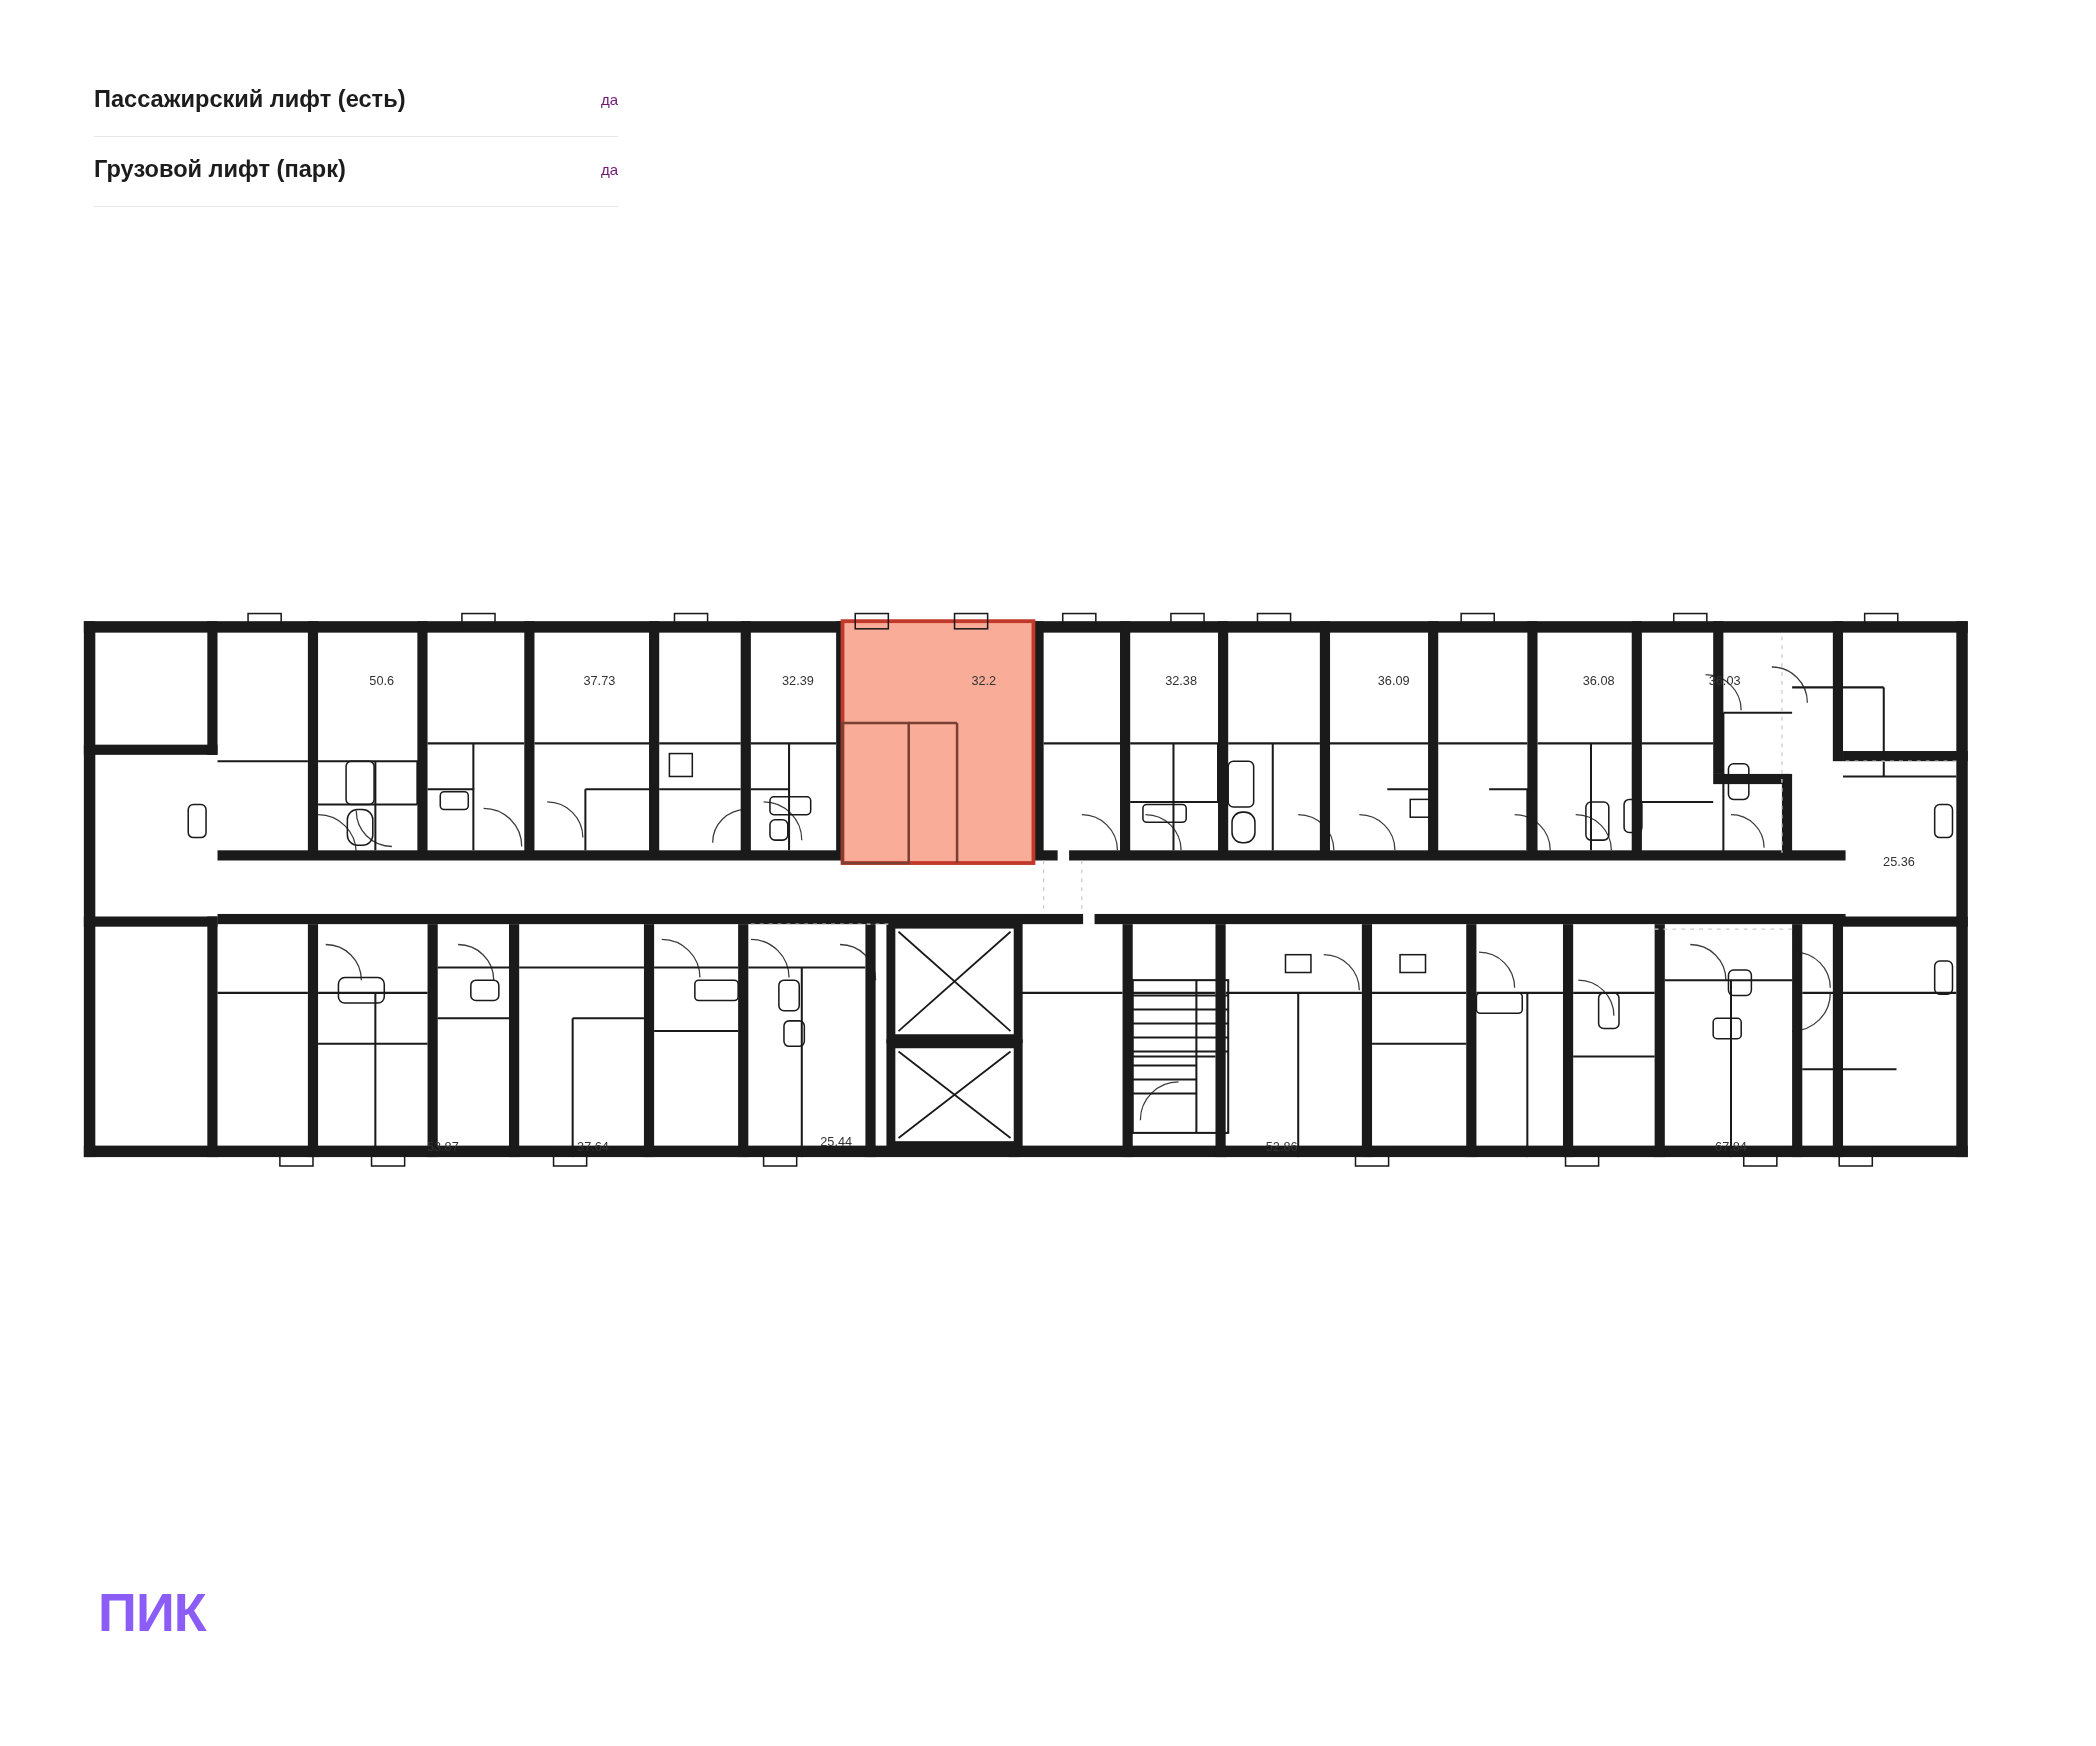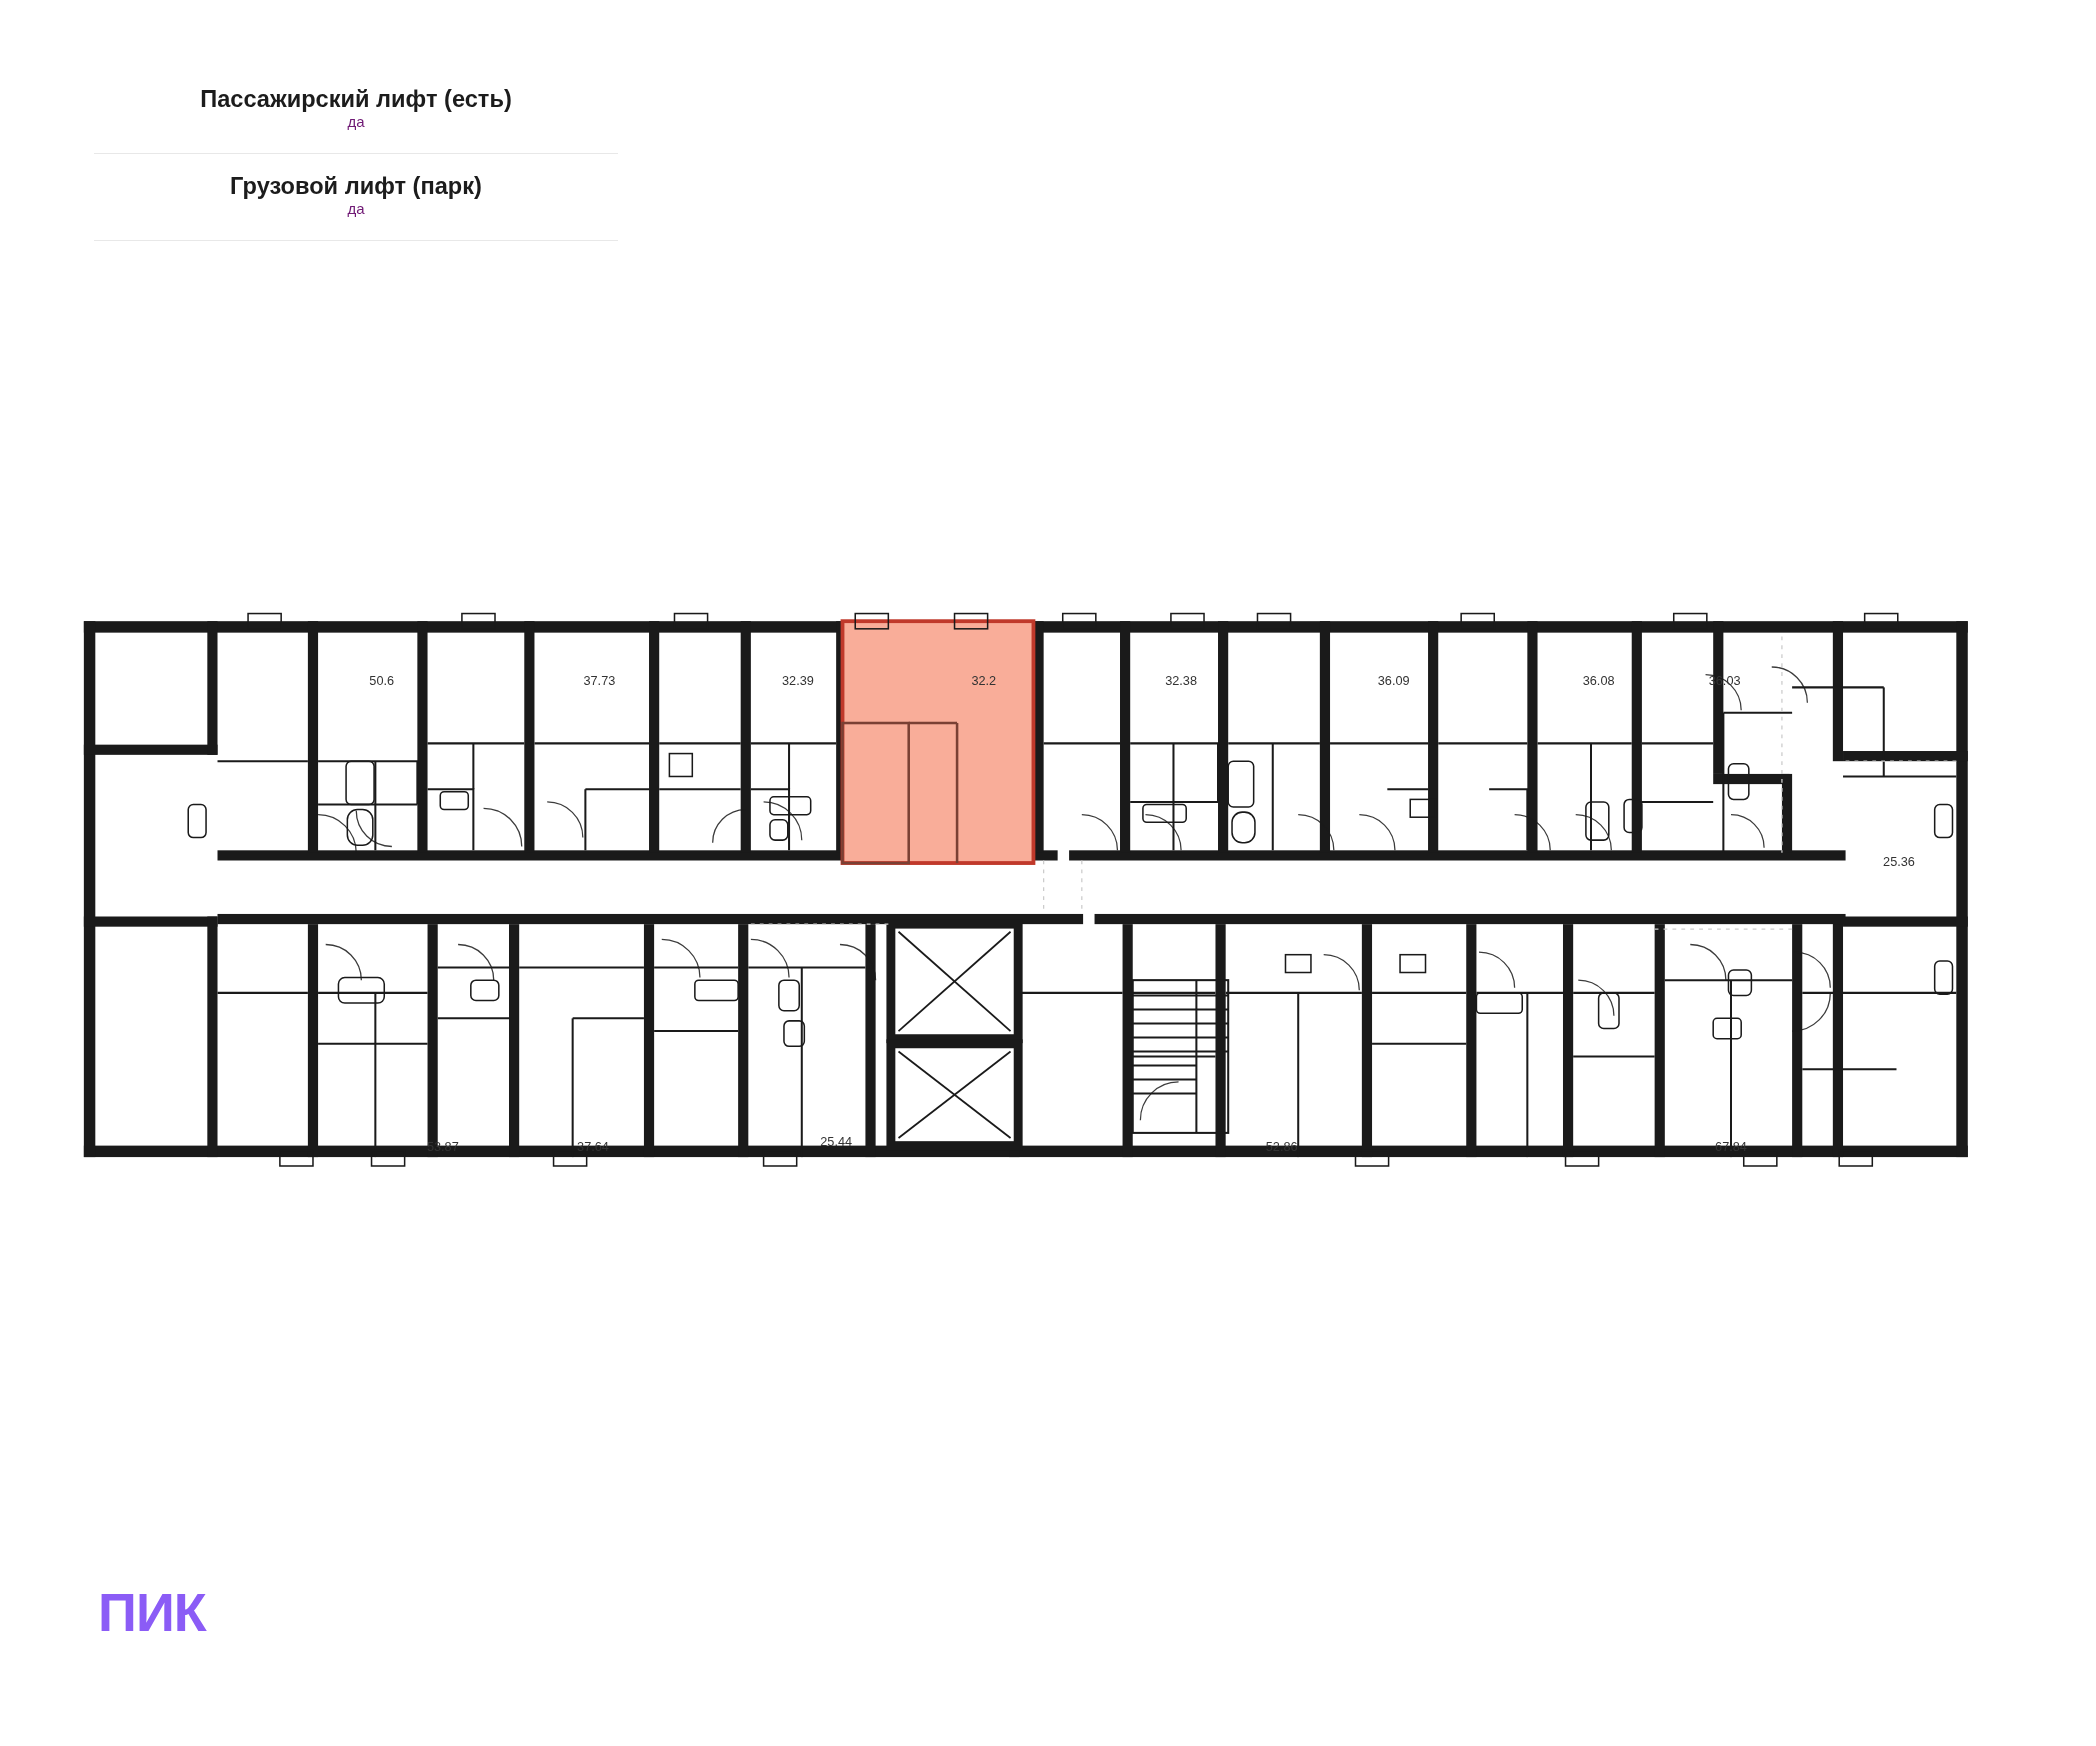--- a/index.html
+++ b/index.html
@@ -60,21 +60,20 @@
   .specs {
     width: 524px;
     margin-top: 1.7px;
   }
   .spec-row {
     display: flex;
     justify-content: space-between;
     align-items: center;
     padding: 19px 0 23px 0;
     border-bottom: 0.9px solid #e8e8e8;
-    flex-direction: column;
   }
   .spec-row:first-child {
     padding-top: 0;
   }
   .spec-label {
     font-size: 23.6px;
     font-weight: 700;
     color: #1c1c1c;
   }
   .spec-value {

